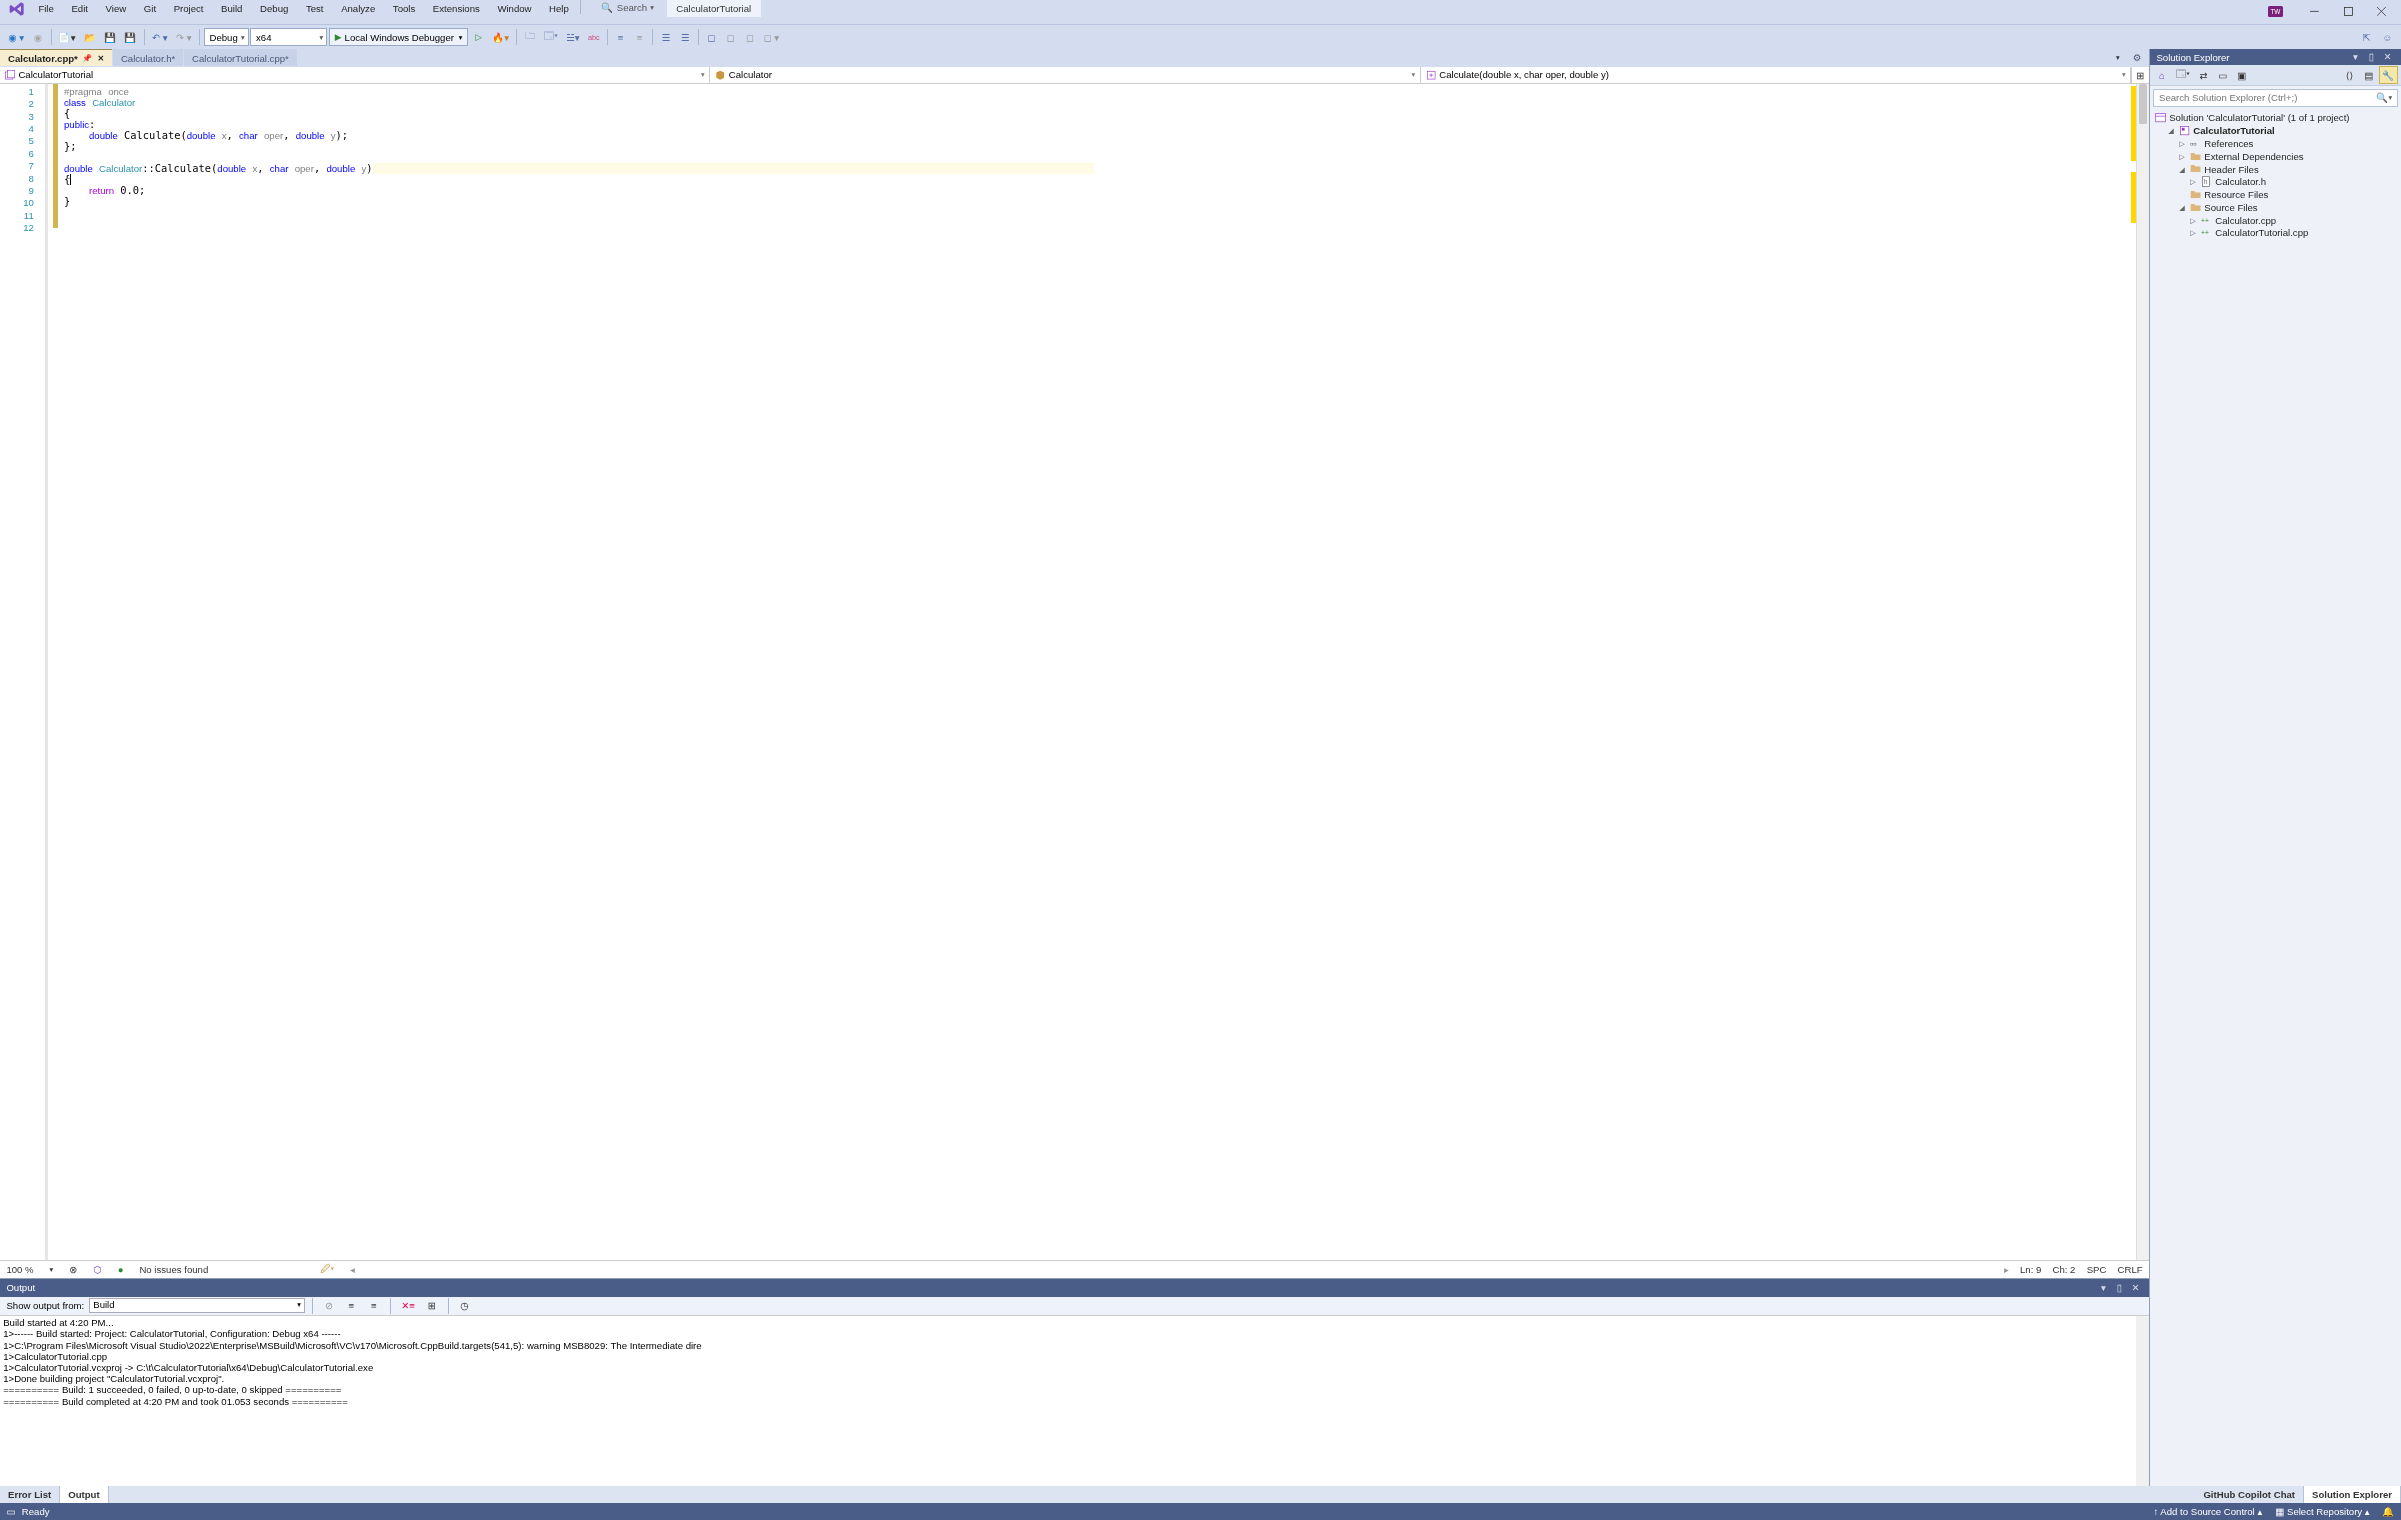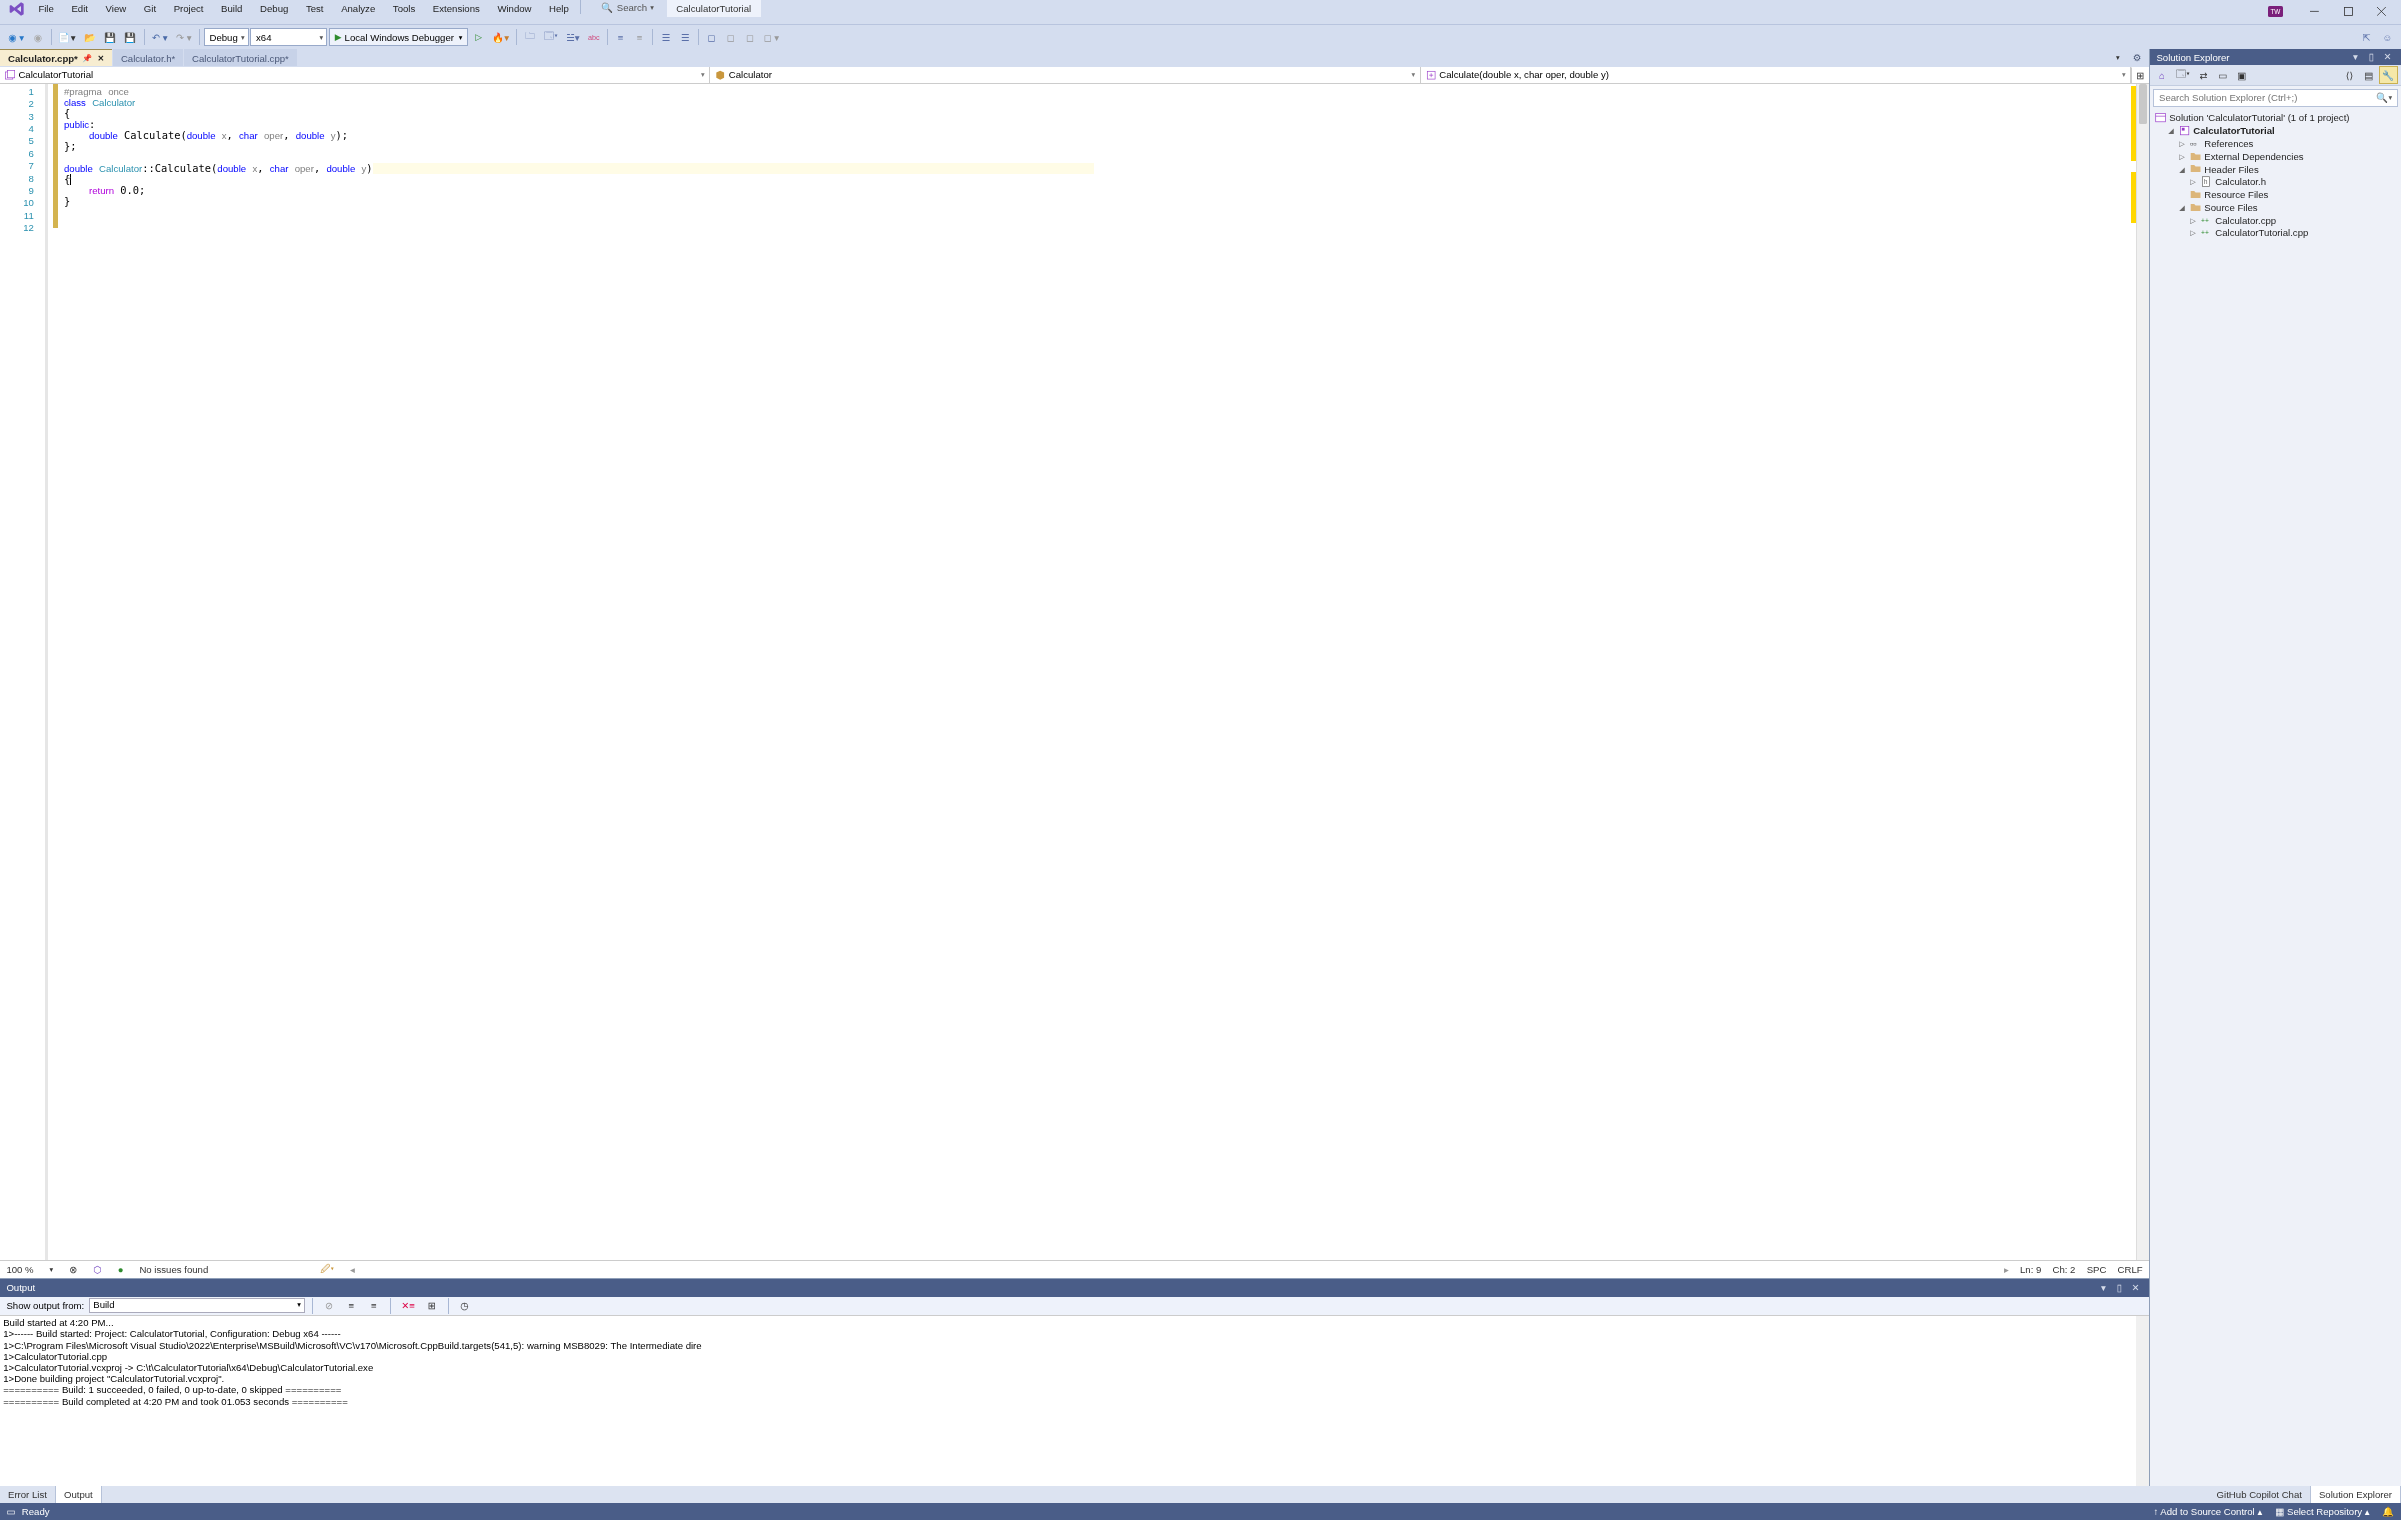--- a/index.html
+++ b/index.html
@@ -63,21 +63,21 @@
 .rp-search input { border:none; flex:1; outline:none; background:transparent;}
 .tree { padding:1.6px 3.2px; font-size:9.6px;}
 .tnode { display:flex; align-items:center; gap:3.2px; padding:0.8px 0; color:#1e1e1e; white-space:nowrap;}
 .tnode .exp { width:9.6px; text-align:center; color:#666; font-size:7.2px;}
 .tnode .ticon { width:11.2px; height:11.2px; flex-shrink:0;}
 .indent0 { padding-left: 1.6px; }
 .indent1 { padding-left: 13px; }
 .indent2 { padding-left: 24px; }
 .indent3 { padding-left: 35px; }
 .bold { font-weight:600; }
-.bottom-tabs { height:17px; background:#dce3f1; display:flex; align-items:stretch; }
+.bottom-tabs { height:17px; background:#dce3f1; display:flex; align-items:stretch;font-weight:bold; }
 .btab { padding:2.4px 8px; color:#333; border-right:0.8px solid #b6c2d9; display:flex; align-items:center;}
 .btab.active { background:#fff; }
 .statusbar { height:17px; background:#4a5d88; color:#fff; display:flex; align-items:center; padding:0 6.4px; gap:6.4px;}
 .statusbar-r { margin-left:auto; display:flex; gap:13px; }
 .collapse-caret { position:absolute; left:66px; color:#888; font-size:7.2px;}
 .yellow-bar { position:absolute; right:13px; top:1.6px; width:4.8px; background:#ffd700;}
 svg { display:block; }
 </style>
 </head>
 <body>

